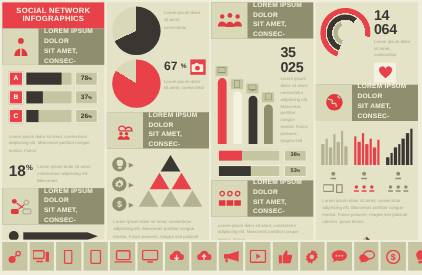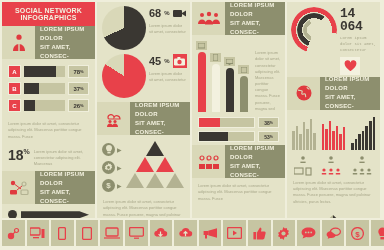--- a/index.html
+++ b/index.html
@@ -94,21 +94,21 @@
 
   .pbar-row{display:flex;align-items:center;gap:3px;margin-bottom:3px;}
   .pbar-track{flex:1;height:9px;background:#c6c5a2;position:relative;border:1px solid #efeedb;}
   .pbar-fill{position:absolute;left:0;top:0;bottom:0;}
   .pbar-val{width:19px;height:9px;background:#c6c5a2;border:1px solid #efeedb;font-size:5px;font-weight:bold;color:#3a3732;display:flex;align-items:center;justify-content:center;flex:none;}
 
   
   .gauge-wrap{display:flex;padding:5px 4px 0;}
   .gauge{width:46px;height:46px;position:relative;flex:none;}
   .ring{position:absolute;border-radius:50%;}
-  .gauge-right{flex:1;padding-left:3px;font-family:Liberation Mono, monospace;}
+  .gauge-right{flex:1;padding-left:3px;}
   .heart-box{width:20px;height:18px;background:#f3f1df;display:flex;align-items:center;justify-content:center;margin-top:3px;}
 
   .vbars{display:flex;align-items:flex-end;gap:6px;padding:6px 5px 2px;height:34px;}
   .vgroup{display:flex;align-items:flex-end;gap:1px;flex:1;height:100%;}
   .vb{flex:1;}
 
   .orgrow{display:flex;justify-content:space-around;padding:4px 3px 0;}
   .org{display:flex;flex-direction:column;align-items:center;gap:2px;}
 
   .diamond-area{position:relative;height:56px;margin-top:2px;}
@@ -207,39 +207,29 @@
             </div>
         </div>
 
       </div>
     </div>
 
     <div class="col">
       <div class="piewrap">
         <div class="pie" id="pie1" style="background: conic-gradient(rgb(58, 55, 50) 0deg, rgb(58, 55, 50) 68%, rgb(217, 216, 184) 68%, rgb(217, 216, 184) 100%);"></div>
         <div class="pie-info">
-          <div class="pct">
-            <span>68</span>
-              <sup>%</sup>
-            <span class="sq-icon">
-              <svg width="14" height="11" viewBox="0 0 14 11">
-                  <rect x="0" y="2" width="9" height="7" rx="1" fill="#3a3732"></rect>
-                  <path d="M9 5l4-2.5v6L9 6z" fill="#3a3732"></path>
-                </svg>
-            </span>
-          </div>
           <div class="mini">Lorem ipsum dolor sit amet, consectetur</div>
         </div>
       </div>
 
       <div class="piewrap">
         <div class="pie" id="pie2" style="background: conic-gradient(rgb(232, 65, 74) 0deg, rgb(232, 65, 74) 84%, rgb(217, 216, 184) 84%, rgb(217, 216, 184) 100%);"></div>
         <div class="pie-info">
           <div class="pct">
-            <span>45</span>
+            <span>67</span>
               <sup>%</sup>
             <span class="sq-icon" style="background:#e8414a;">
               <svg width="11" height="9" viewBox="0 0 11 9">
                   <rect x="0" y="1.5" width="11" height="7" rx="1.2" fill="#f3f1df"></rect>
                   <circle cx="5.5" cy="5" r="2.2" fill="#e8414a"></circle>
                   <rect x="3.4" y="0" width="3" height="2" fill="#f3f1df"></rect>
                 </svg>
             </span>
           </div>
           <div class="mini">Lorem ipsum dolor sit amet, consectetur</div>
@@ -351,20 +341,21 @@
         </div>
         <div class="pin-col">
           <div class="pin-tag">
               <svg width="6" height="6" viewBox="0 0 6 6">
                 <rect x="0" y="0" width="6" height="6" fill="none" stroke="#8d8f6e" stroke-width="1"></rect>
               </svg>
             </div>
           <div class="pin" id="p4" style="height: 36px; background: rgb(141, 143, 110);"></div>
         </div>
         <div class="kpi">
+          <div class="kpi-num">35 025</div>
           <div class="kpi-note">Lorem ipsum dolor sit amet, consectetur adipiscing elit. Maecenas porttitor congue massa. Fusce posuere, magna sed</div>
         </div>
       </div>
 
       <div class="pad" style="padding-top:5px;">
         <div class="pbar-row">
           <div class="pbar-track">
               <div class="pbar-fill" id="pb1" style="width: 38%; background: rgb(232, 65, 74);"></div>
             </div>
           <div class="pbar-val">

